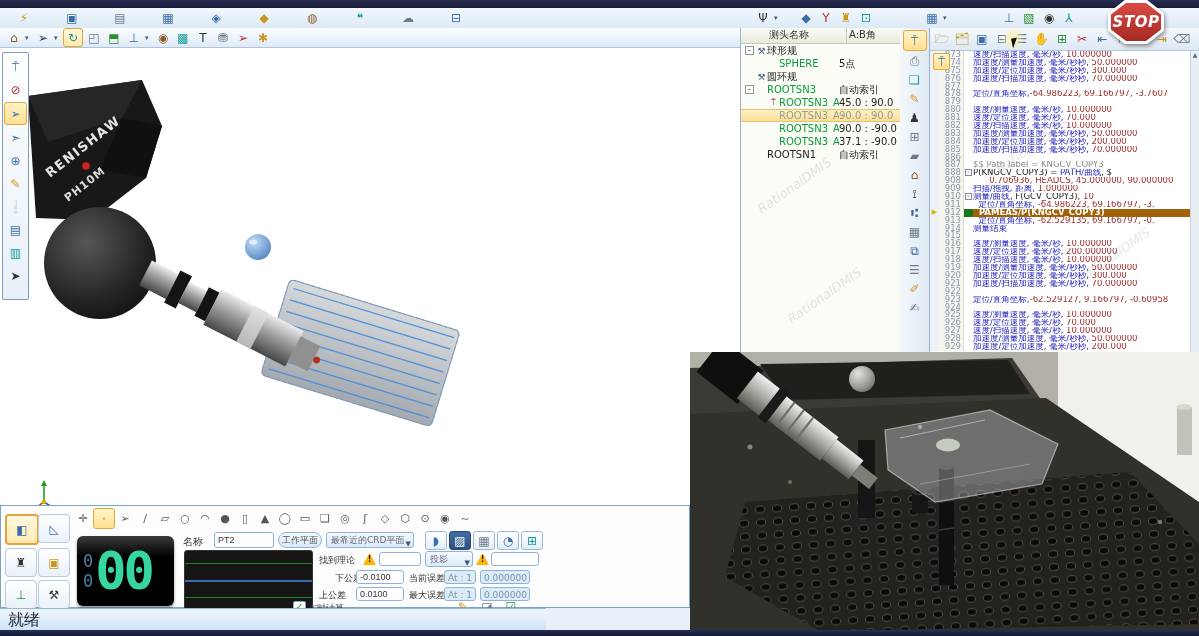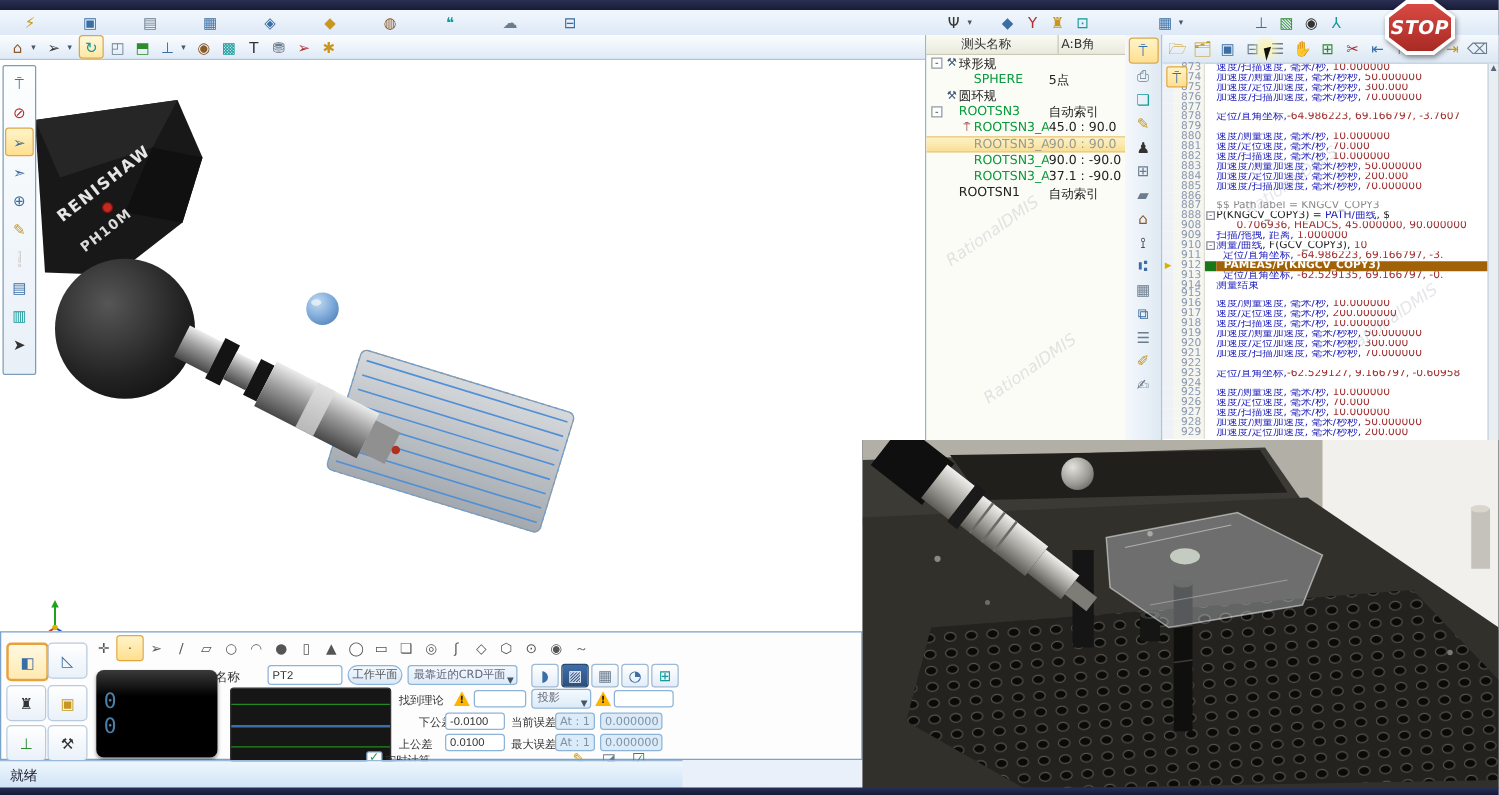--- a/index.html
+++ b/index.html
@@ -81,21 +81,21 @@
   .lbl{position:absolute;font-size:10px;color:#333;white-space:nowrap;}
   .field{position:absolute;height:14px;border:1px solid #8db4d8;border-radius:3px;background:#fff;font-size:9px;color:#333;padding:0 3px;line-height:14px;box-sizing:border-box;}
   .field.ro{background:#dcebf8;color:#7d93a8;}
   .btnc{position:absolute;height:16px;border:1px solid #8db4d8;border-radius:8px;background:linear-gradient(#f4f9fe,#d9e9f8);font-size:9px;color:#555;text-align:center;line-height:15px;box-sizing:border-box;}
   .ddown{position:absolute;height:16px;border:1px solid #8db4d8;border-radius:3px;background:linear-gradient(#f4f9fe,#dcebf8);font-size:9px;color:#667;line-height:15px;padding:0 12px 0 4px;box-sizing:border-box;white-space:nowrap;overflow:hidden;}
   .ddown .dar{position:absolute;right:2px;top:4px;font-size:7px;color:#456;}
   .warn{position:absolute;width:13px;height:12px;background:#ffb400;clip-path:polygon(50% 0,100% 100%,0 100%);text-align:center;font-size:8px;font-weight:bold;color:#222;line-height:14px;}
   .toggle{width:20px;height:17px;border:1px solid #9db8d2;border-radius:3px;margin-right:2px;background:linear-gradient(#fff,#e3edf8);display:flex;align-items:center;justify-content:center;font-size:10px;}
   .toggle.sel{background:linear-gradient(#3f6ea8,#2b507f);color:#fff;border-color:#27486f;}
   .chk{position:absolute;width:11px;height:11px;border:1px solid #7fa6c8;background:#fff;color:#1f9e3c;font-size:10px;line-height:10px;text-align:center;border-radius:2px;}
-  #statusbar{left:0;top:608px;width:546px;height:22px;background:linear-gradient(#eef6fd,#cfe3f6);border-top:1px solid #9ab9d8;display:flex;align-items:center;font-size:11px;color:#223;z-index:4;}
+  #statusbar{left:0;top:608px;width:546px;height:22px;background:linear-gradient(#eef6fd,#cfe3f6);border-top:1px solid #9ab9d8;display:flex;align-items:flex-end;font-size:16px;color:#223;z-index:4;}
   #bstrip{left:0;top:630px;width:1199px;height:6px;background:linear-gradient(#27305a,#141830);z-index:6;}
   svg{display:block}
 </style>
 </head>
 <body>
 
 <div id="app">
 
   <div id="titlebar" class="abs"></div>
 
@@ -666,23 +666,24 @@
       <span class="sbtn">⊙</span>
       <span class="sbtn">◉</span>
       <span class="sbtn">～</span>
     </div>
 
     <div id="counter">
       <span class="mini">
         <span>0</span>
         <span>0</span>
       </span>
+      <span class="big">00</span>
     </div>
 
-    <span class="lbl" style="left:171px;top:29px">名称</span>
+    <span class="lbl" style="left:182px;top:29px">名称</span>
     <input class="field" style="left: 213px; top: 26px; width: 60px; height: 16px;" value="PT2">
     <span class="btnc" style="left:277px;top:26px;width:44px">工作平面</span>
     <span class="ddown" style="left:325px;top:26px;width:88px"><span>最靠近的CRD平面</span><span class="dar">▼</span></span>
     <span style="position:absolute;left:424px;top:25px;display:flex">
       <span class="toggle">
           <span class="glyph g-blue">◗</span>
         </span>
       <span class="toggle sel">
           <span class="glyph">▨</span>
         </span>

